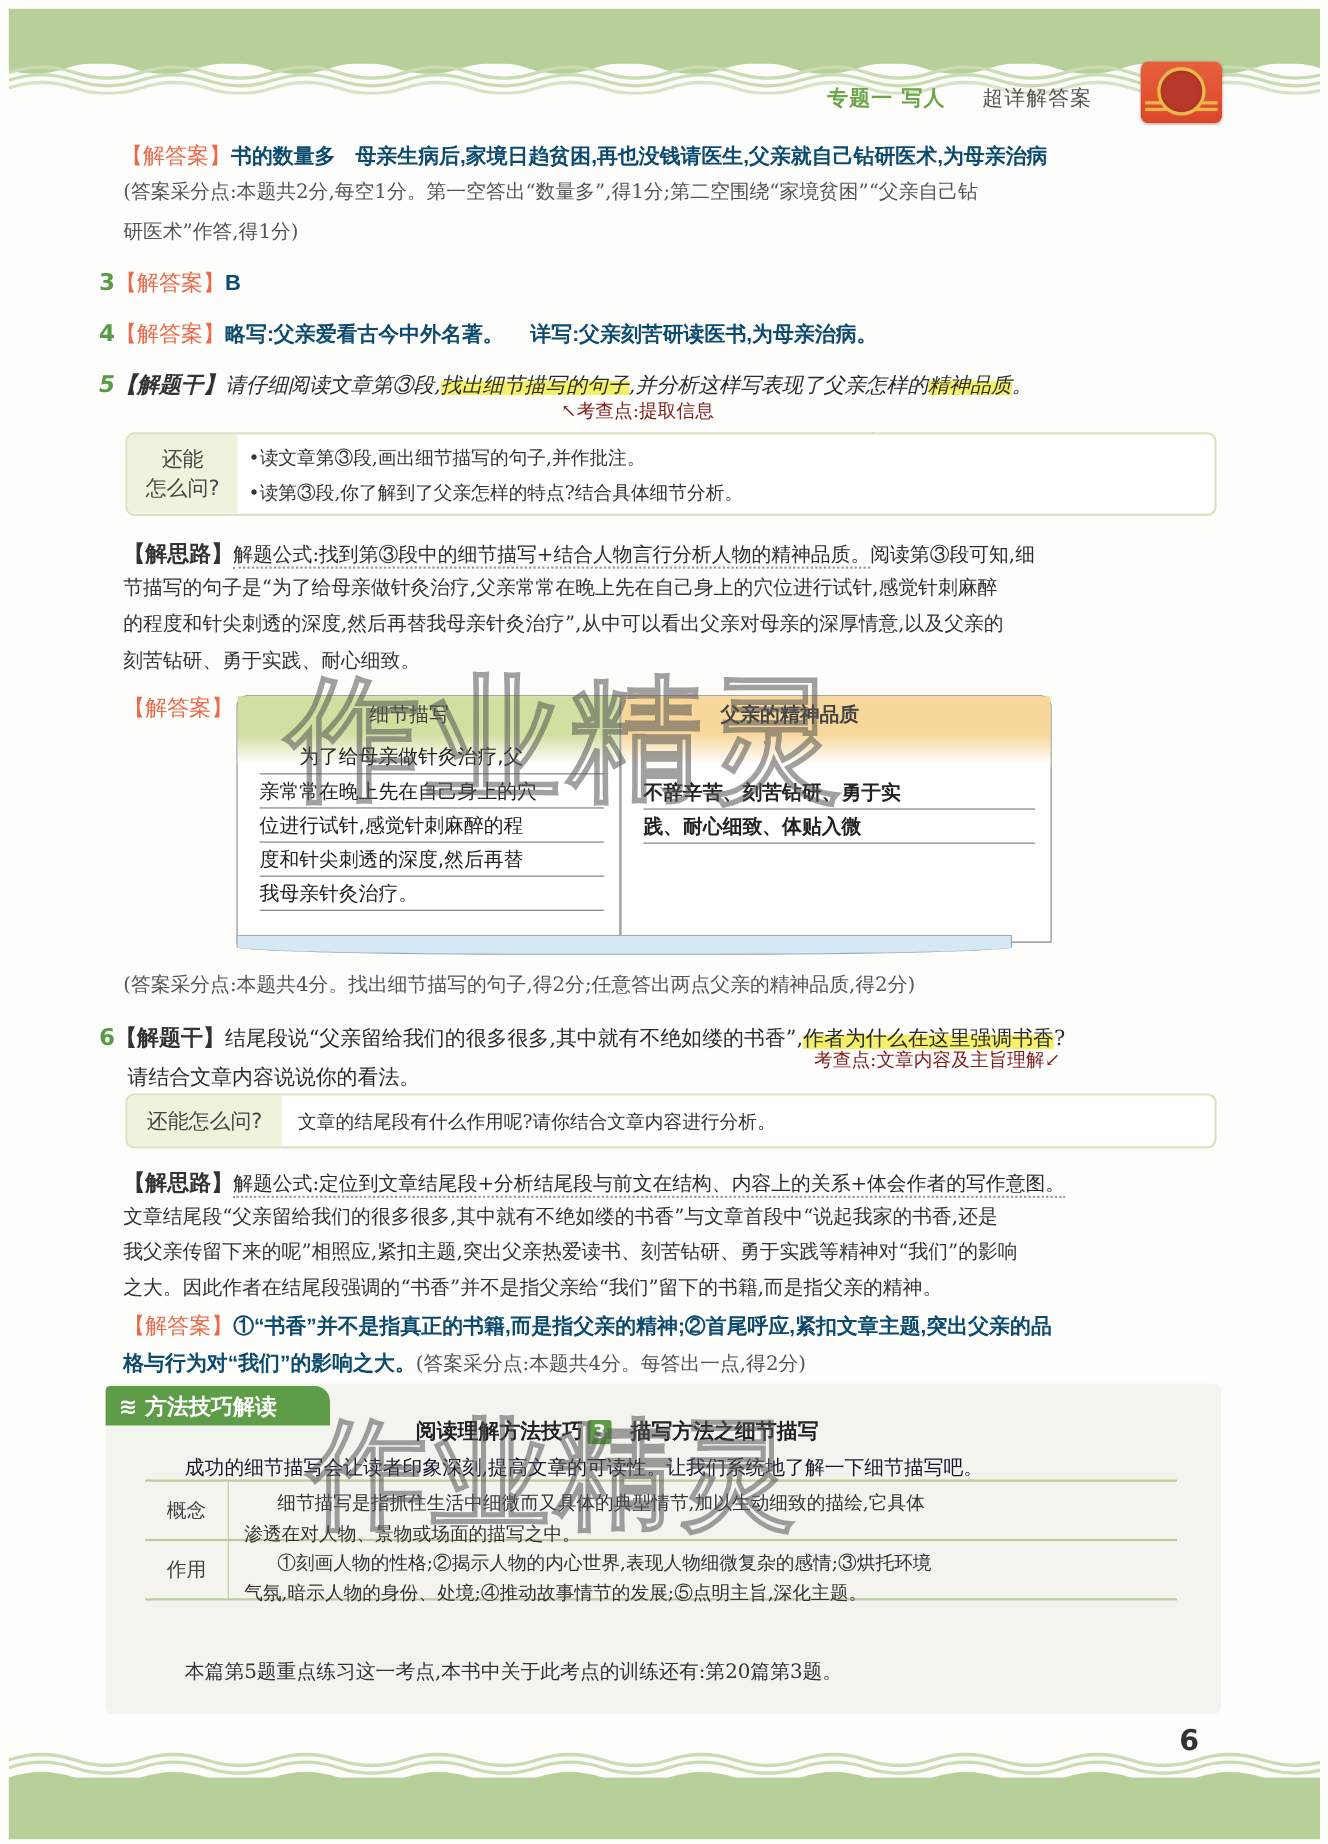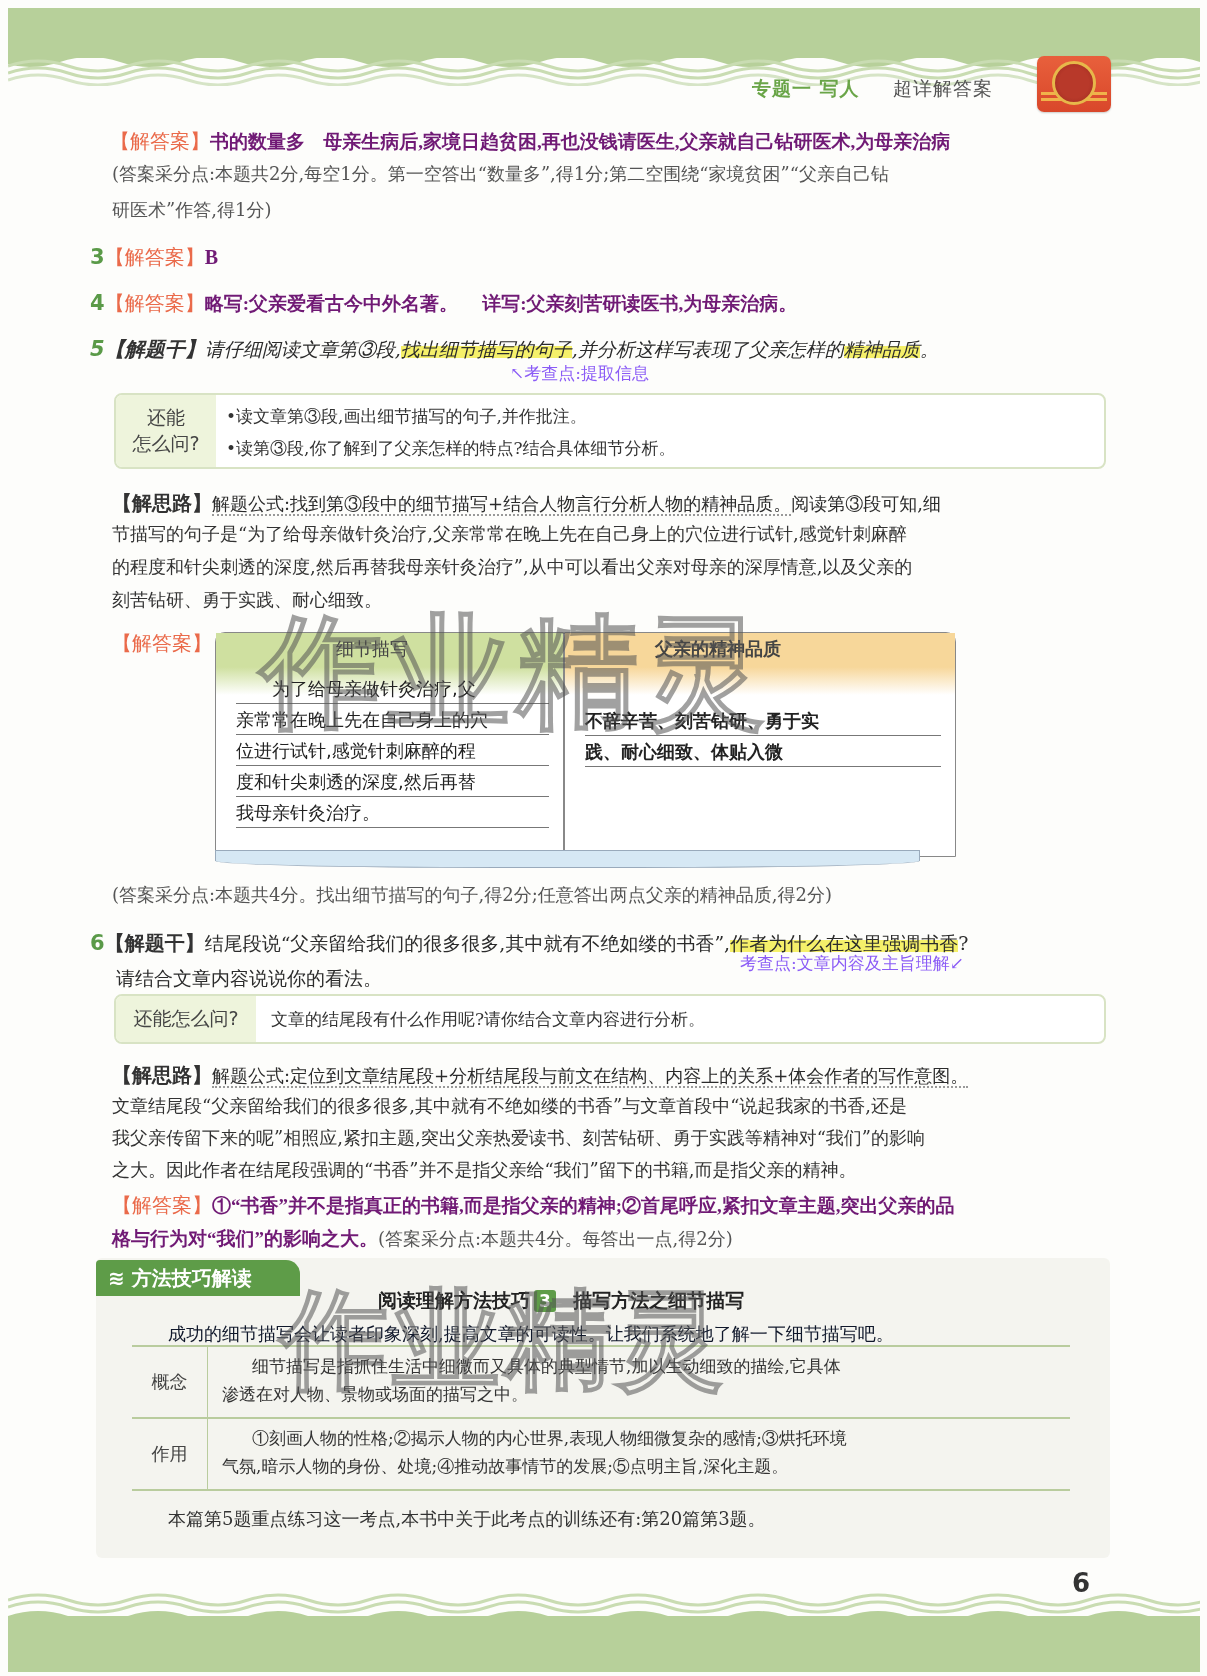--- a/index.html
+++ b/index.html
@@ -16,24 +16,24 @@
 
     .header-title { position: absolute; top: 76px; right: 250px; font-family: "DejaVu Sans", sans-serif; font-size: 19px; color: #6aa548; font-weight: bold; letter-spacing: 1px; }
     .header-sub { position: absolute; top: 76px; left: 893px; font-family: "DejaVu Sans", sans-serif; font-size: 19px; color: #555; letter-spacing: 1px; }
     .logo { position: absolute; left: 1037px; top: 56px; width: 74px; height: 56px; border-radius: 7px; background: linear-gradient(180deg,#e8603c,#d9472a); box-shadow: 0 1px 2px rgba(0,0,0,.2); }
     .logo .ring { position: absolute; left: 15px; top: 5px; width: 44px; height: 44px; border-radius: 50%; border: 3px solid #e7b84a; background: radial-gradient(circle,#b8392a 55%,#9c2a1f 100%); }
     .logo .stripe { position: absolute; left: 4px; right: 4px; height: 3px; background: #f0b24a; }
     .line { position: absolute; white-space: nowrap; font-size: 19px; }
     .tag-red { color: #ea6a4a; font-family: "DejaVu Sans", sans-serif; font-size: 20px; }
     .tag-dark { color: #333; font-family: "DejaVu Sans", sans-serif; font-weight: bold; font-size: 20px; }
     .qnum { color: #5a9a48; font-family: "DejaVu Sans", sans-serif; font-weight: bold; font-size: 21px; }
-    .bold { font-family: Liberation Serif, serif; font-weight: bold; color: #701a75; margin-top: 34px; }
+    .bold { font-family: Liberation Sans, sans-serif; font-weight: bold; color: #0c4a6e; margin-top: 34px; }
     .gray { color: #555; font-size: 18px; }
     .hl { background: linear-gradient(180deg, transparent 35%, #f5f06a 35%, #f5f06a 92%, transparent 92%); }
-    .note { position: absolute; color: #8b5cf6; font-size: 17px; white-space: nowrap; }
+    .note { position: absolute; color: #7f1d1d; font-size: 17px; white-space: nowrap; }
     .dotted { border-bottom: 2px dotted #999; }
 
     .askbox { position: absolute; left: 114px; width: 992px; border: 2px solid #d8e3c4; border-radius: 8px; background: #fff; overflow: hidden; }
     .askbox .label { position: absolute; left: 0; top: 0; bottom: 0; background: #eef4dc; color: #444; font-family: "DejaVu Sans", sans-serif; font-size: 19px; display: flex; flex-direction: column; justify-content: center; align-items: center; }
     .askbox .item { position: absolute; white-space: nowrap; font-size: 17px; color: #333; }
 
     
     .book { position: absolute; left: 215px; top: 632px; width: 705px; height: 240px; }
     .page { position: absolute; top: 0; height: 225px; background: #fff; border: 1.5px solid #888; }
     .page.left { left: 0; width: 349px; border-radius: 10px 0 0 0; }
@@ -43,21 +43,21 @@
     .book-h { position: absolute; top: 4px; font-size: 18px; color: #444; }
     .book-line { position: absolute; left: 20px; right: 14px; height: 31px; border-bottom: 1.5px solid #777; font-family: "DejaVu Sans", sans-serif; font-size: 18px; line-height: 31px; white-space: nowrap; color: #222; }
     .book-spine { position: absolute; left: 0; right: 0; top: 218px; height: 18px; background: #d6e8f4; border: 1px solid #9ab; border-radius: 0 0 40% 40%; }
 
     
     .method { position: absolute; left: 96px; top: 1258px; width: 1014px; height: 300px; background: #f4f4ef; border-radius: 6px; }
     .method-tag { position: absolute; left: 96px; top: 1260px; height: 36px; width: 204px; background: #5e9c48; color: #fff; font-family: "DejaVu Sans", sans-serif; font-weight: bold; font-size: 20px; border-radius: 4px 14px 0 0; padding-left: 12px; line-height: 36px; white-space: nowrap; }
     .method-title { position: absolute; left: 378px; top: 1288px; font-family: "DejaVu Sans", sans-serif; font-weight: bold; font-size: 19px; white-space: nowrap; color: #222; }
     .numbox { display: inline-block; background: #5e9c48; color: #fff; width: 22px; height: 22px; line-height: 22px; text-align: center; border-radius: 3px; margin: 0 4px; font-size: 17px; }
     .mtable { position: absolute; left: 132px; top: 1345px; width: 938px; border-top: 2px solid #b9cc9e; }
-    .mrow { position: relative; border-bottom: 2px solid #b9cc9e; height: 72px; }
+    .mrow { position: relative; border-bottom: 2px solid #b9cc9e; height: 54px; }
     .mrow .k { position: absolute; left: 0; top: 0; bottom: 0; width: 76px; border-right: 1.5px solid #b9cc9e; display: flex; align-items: center; justify-content: center; font-family: "DejaVu Sans", sans-serif; font-size: 18px; color: #444; }
     .mrow .v { position: absolute; left: 90px; font-size: 17px; white-space: nowrap; color: #333; }
 
     .pagenum { position: absolute; left: 1072px; top: 1568px; font-family: "DejaVu Sans", sans-serif; font-weight: bold; font-size: 26px; color: #333; }
     .watermark { position: absolute; font-family: "DejaVu Sans", sans-serif; font-weight: bold; color: transparent; -webkit-text-stroke: 1.2px #555; opacity: .55; white-space: nowrap; pointer-events: none; }
   </style>
 </head>
 <body>
 
 <div class="band band-top"></div>

